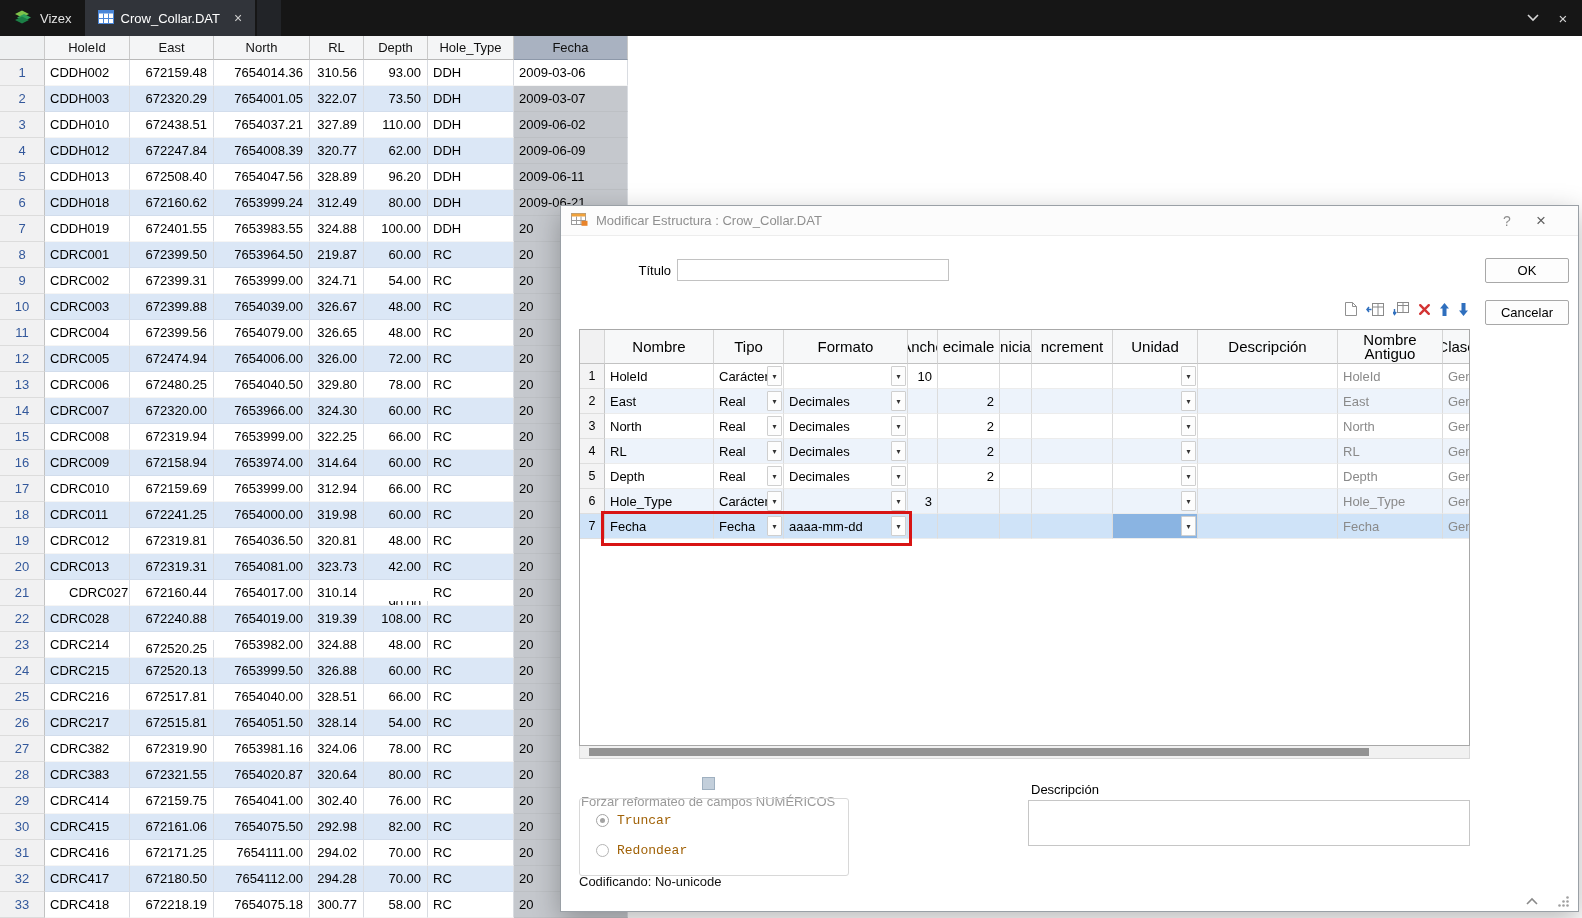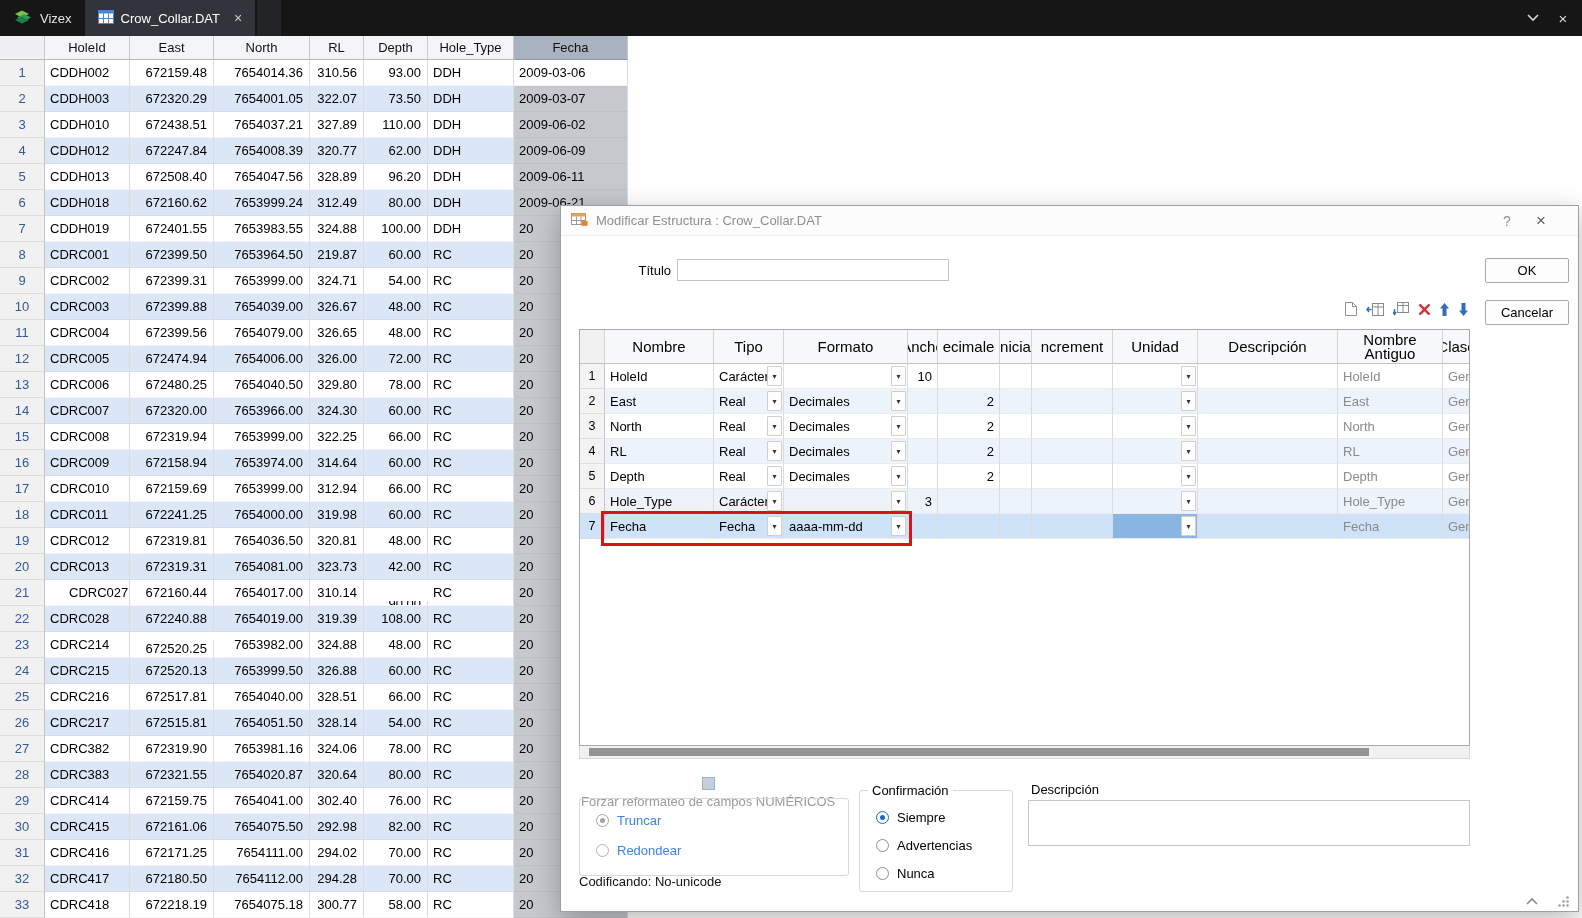--- a/index.html
+++ b/index.html
@@ -87,21 +87,21 @@
   .g2{left:298px;top:584px;width:154px;height:102px;}
   .g2-label{position:absolute;top:-8px;left:8px;background:#fff;padding:0 4px;font-size:13px;color:#000;white-space:nowrap;}
   .radio-item{position:absolute;left:16px;display:flex;align-items:center;gap:8px;height:16px;}
   .radio{width:13px;height:13px;border-radius:50%;border:1px solid #8f8f8f;background:#fff;position:relative;flex:none;}
   .radio.sel{border-color:#1668c7;}
   .radio.sel::after{content:"";position:absolute;left:3px;top:3px;right:3px;bottom:3px;border-radius:50%;background:#1668c7;}
   .radio.dis{border-color:#b5b5b5;}
   .radio.dis.sel{border-color:#a3a3a3;}
   .radio.dis.sel::after{background:#a3a3a3;}
   .rlabel{font-size:13px;color:#000;white-space:nowrap;}
-  .rlabel.gray{color:#3b82f6;}
+  .rlabel.gray{color:#a16207;font-family:Liberation Mono, monospace;}
 
   .desc-label{left:470px;top:576px;font-size:13px;color:#000;}
   .desc-input{left:467px;top:594px;width:442px;height:46px;border:1px solid #c6c6c6;resize:none;
               font:13px "Liberation Sans",sans-serif;padding:3px;}
   .encoding{left:18px;top:668px;font-size:13px;color:#111;}
   .collapse-ic{left:964px;top:686px;}
   .grip{left:996px;top:688px;}
 </style>
 </head>
 <body>
@@ -858,37 +858,20 @@
       <div class="radio-item" style="top:13px">
         <span class="radio dis sel"></span>
         <span class="rlabel gray">Truncar</span>
       </div>
       <div class="radio-item" style="top:43px">
         <span class="radio dis"></span>
         <span class="rlabel gray">Redondear</span>
       </div>
     </div>
 
-    <div class="abs groupbox g2">
-      <span class="g2-label">Confirmación</span>
-      <div>
-          <div class="radio-item" style="top: 18px;">
-            <span class="radio sel"></span>
-            <span class="rlabel">Siempre</span>
-          </div>
-          <div class="radio-item" style="top: 46px;">
-            <span class="radio"></span>
-            <span class="rlabel">Advertencias</span>
-          </div>
-          <div class="radio-item" style="top: 74px;">
-            <span class="radio"></span>
-            <span class="rlabel">Nunca</span>
-          </div>
-        </div>
-    </div>
 
     <div class="abs desc-label">Descripción</div>
     <textarea class="abs desc-input" style=""></textarea>
 
     <div class="abs encoding">Codificando: No-unicode</div>
 
     <span class="abs collapse-ic">
       <svg width="14" height="9" viewBox="0 0 14 9">
           <path d="M2 7 L7 2 L12 7" fill="none" stroke="#8a8a8a" stroke-width="1.6"></path>
         </svg>

